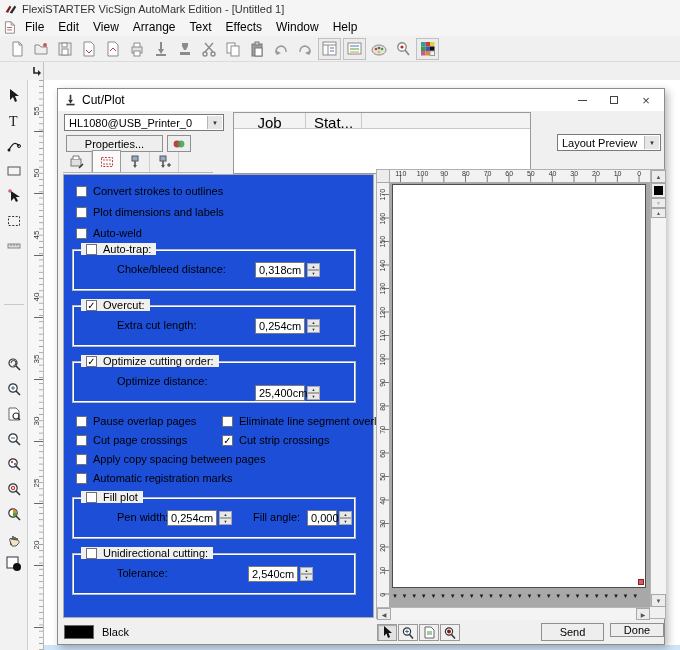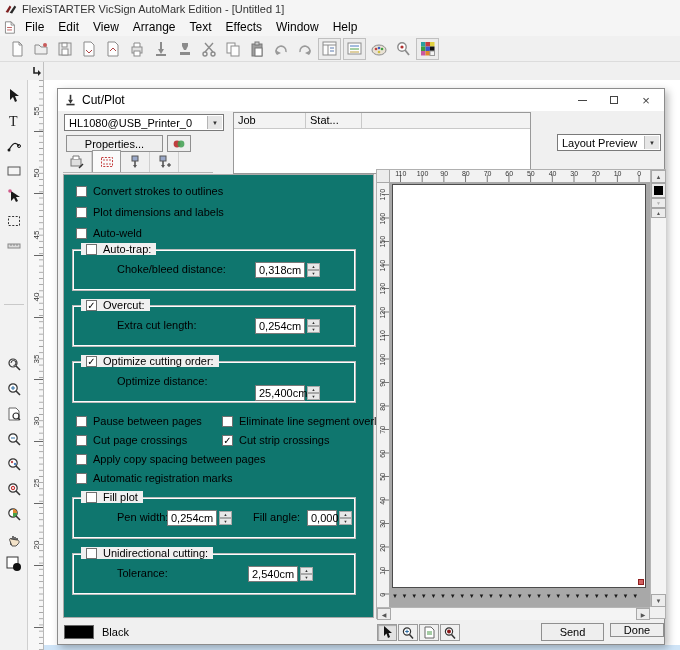--- a/index.html
+++ b/index.html
@@ -41,27 +41,27 @@
   .dlg-title { position:absolute; left:0; top:0; width:100%; height:22px; background:#ffffff; display:flex; align-items:center; gap:5px; padding-left:6px; font-size:12px; }
   .dlg-winbtns { position:absolute; right:2px; top:0; height:22px; display:flex; }
   .wbtn { width:32px; height:22px; display:flex; align-items:center; justify-content:center; color:#444; font-size:13px; }
   .glyph-min { width:9px; height:1px; background:#444; }
   .glyph-max { width:8px; height:8px; border:1px solid #444; }
 
   .combo { background:#fff; border:1px solid #7a7a7a; font-size:11px; display:flex; align-items:center; padding-left:4px; }
   .combo .dd { position:absolute; right:1px; top:1px; bottom:1px; width:15px; background:#e6e6e6; border-left:1px solid #b5b5b5; display:flex; align-items:center; justify-content:center; font-size:6px; color:#333; }
   .btn { background:#eeeeee; border:1px solid #8f8f8f; font-size:11px; display:flex; align-items:center; justify-content:center; }
   .joblist { background:#fff; border:1px solid #999; }
-  .joblist .hdr { display:flex; height:16px; background:#f3f3f3; border-bottom:1px solid #c9c9c9; font-size:11px; }
+  .joblist .hdr { display:flex; height:16px; background:#f3f3f3; border-bottom:1px solid #c9c9c9; font-size:15px;text-align:center; }
   .joblist .hc { border-right:1px solid #c9c9c9; padding:1px 4px; }
   .tabstrip { display:flex; align-items:flex-end; border-bottom:1px solid #b5b5b5; height:22px; }
   .tab { width:29px; height:20px; display:flex; align-items:center; justify-content:center; border-right:1px solid #cfcfcf; }
   .tab.active { background:#fafafa; border:1px solid #9a9a9a; border-bottom:none; height:22px; }
 
-  .opts { left:5px; top:85px; width:311px; height:444px; border:1px solid #aaaaaa; background:#0f766e; }
+  .opts { left:5px; top:85px; width:311px; height:444px; border:1px solid #aaaaaa; background:#1d4ed8; }
   .cbrow { position:absolute; display:flex; align-items:center; gap:6px; font-size:11px; white-space:nowrap; }
   .cb { width:11px; height:11px; min-width:11px; background:#fff; border:1px solid #707070; font-size:10px; line-height:10px; text-align:center; color:#000; }
   .grp { position:absolute; border:1px solid #bdbdbd; box-shadow:inset 0 0 0 1px #fdfdfd; }
   .grp-label { position:absolute; top:-7px; left:8px; background:#f0f0f0; padding:0 5px; display:flex; align-items:center; gap:6px; font-size:11px; white-space:nowrap; }
   .frow { position:absolute; display:flex; align-items:center; font-size:11px; white-space:nowrap;margin-left:32px; }
   .spin { display:flex; height:17px; }
   .spin .val { width:50px; background:#fff; border:1px solid #7a7a7a; padding:1px 3px; font-size:11px; }
   .spin .btns { width:13px; display:flex; flex-direction:column; margin-left:2px; }
   .spin .sb { flex:1; background:#e8e8e8; border:1px solid #a8a8a8; font-size:4px; display:flex; align-items:center; justify-content:center; color:#333; }
 
@@ -546,21 +546,21 @@
               </span>
               <span class="sb">
                 <span>▼</span>
               </span>
             </span>
         </div>
       </div>
 
       <div class="cbrow" style="left:12px; top:240px;">
           <span class="cb"></span>
-          <span>Pause between pages</span>
+          <span>Pause overlap pages</span>
         </div>
       <div class="cbrow" style="left:158px; top:240px;">
           <span class="cb"></span>
           <span>Eliminate line segment overlap</span>
         </div>
       <div class="cbrow" style="left:12px; top:259px;">
           <span class="cb"></span>
           <span>Cut page crossings</span>
         </div>
       <div class="cbrow" style="left:158px; top:259px;">

